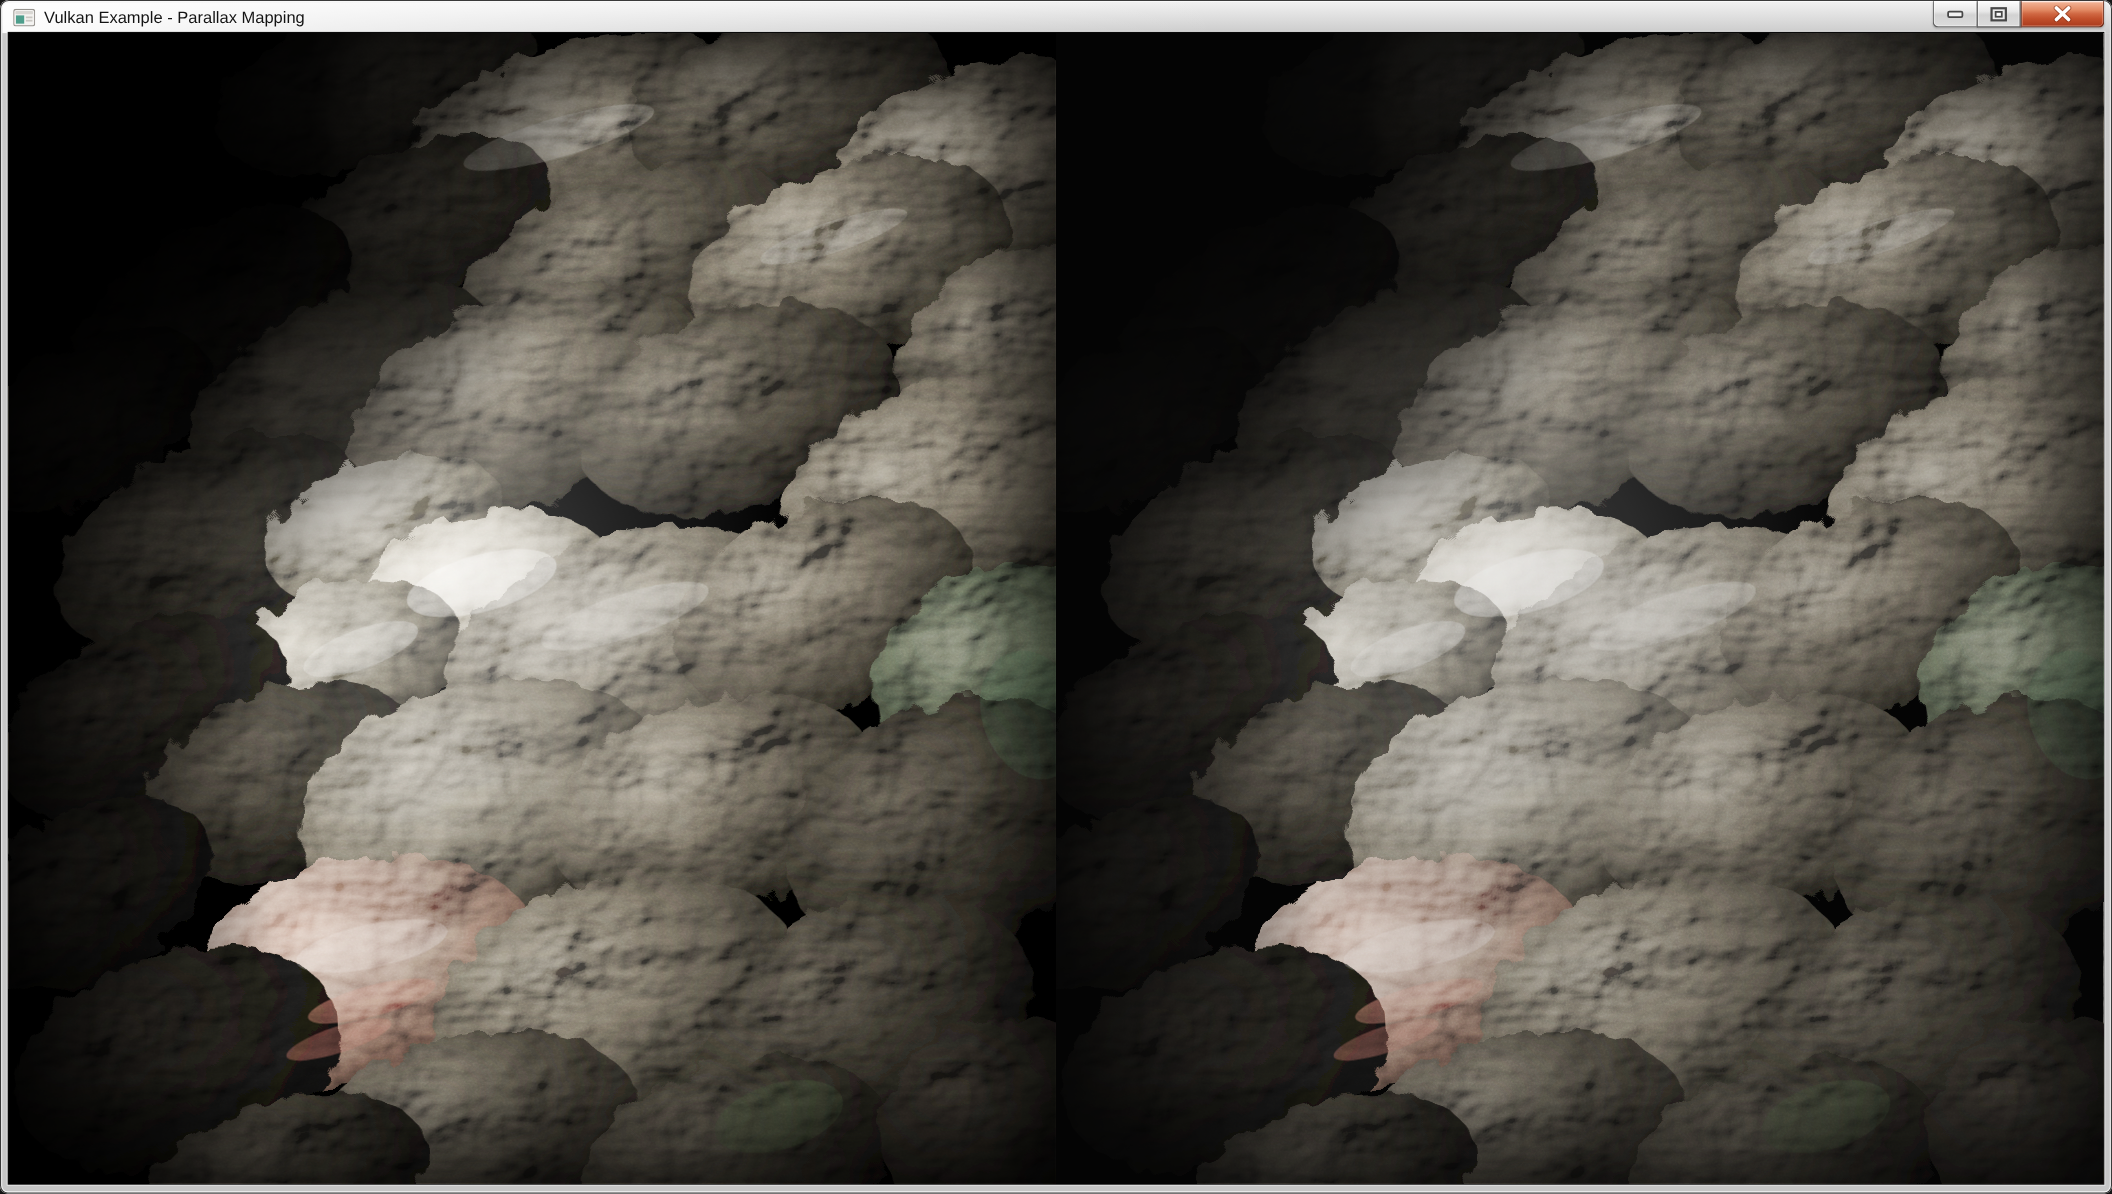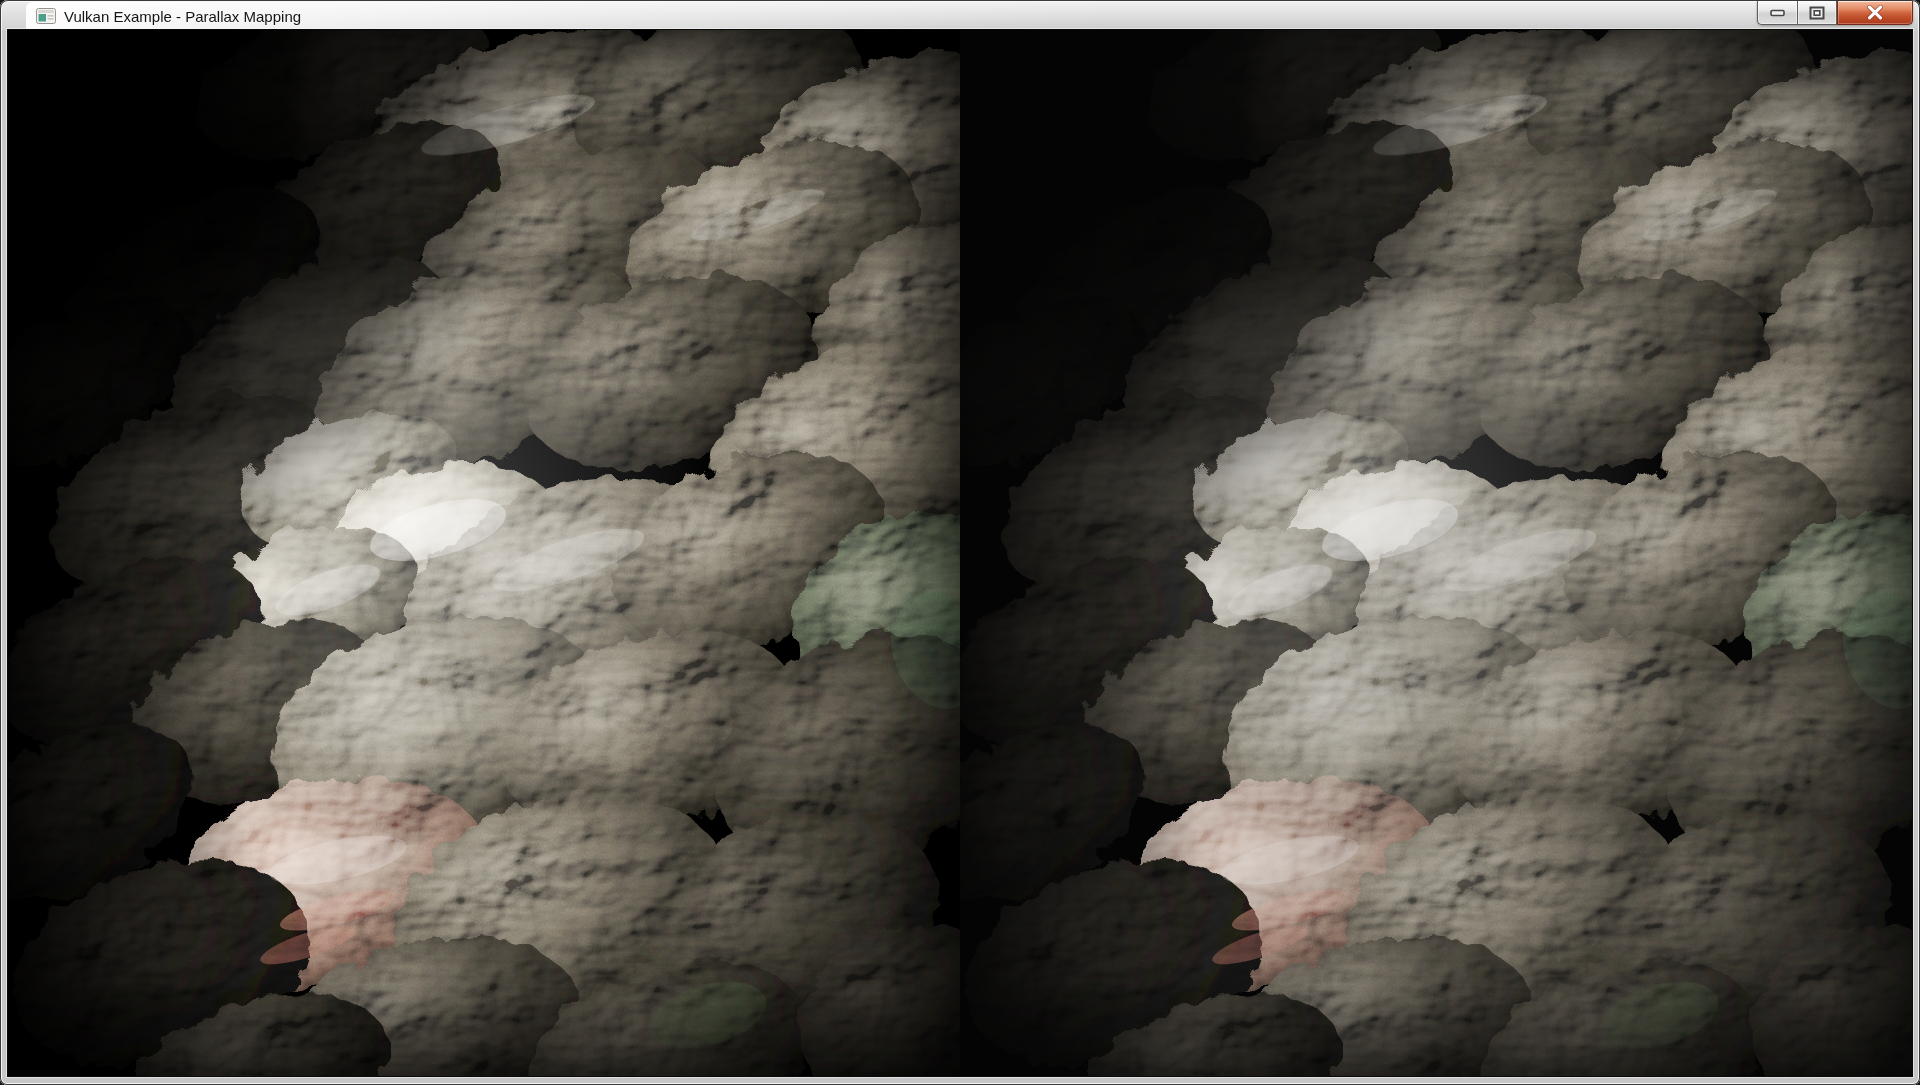--- a/index.html
+++ b/index.html
@@ -3,21 +3,21 @@
 <meta charset="utf-8">
 <style>
   html,body{margin:0;padding:0;width:1920px;height:1085px;overflow:hidden;background:#161616;
             font-family:"Liberation Sans",sans-serif;}
   .window{position:absolute;inset:0;border-radius:8px 8px 7px 7px;overflow:hidden;
           background:linear-gradient(180deg,#ededed,#d2d2d2 30px,#c9c9c9 31px,#c6c6c6);
           box-shadow:inset 0 0 0 1px #3a3a3a, inset 0 0 0 2px rgba(252,252,252,.85);}
   .titlebar{position:absolute;top:2px;left:2px;right:2px;height:28px;display:flex;align-items:center;
           padding-left:10px;border-radius:6px 6px 0 0;
           background:linear-gradient(105deg,rgba(255,255,255,.95),rgba(255,255,255,.25) 40%,rgba(255,255,255,0) 58%),
-                     linear-gradient(180deg,#f0f0f0,#dcdcdc 55%,#cbcbcb);margin-left:24px;}
+                     linear-gradient(180deg,#f0f0f0,#dcdcdc 55%,#cbcbcb);}
   .app-icon{width:20px;height:16px;margin-right:8px;flex:0 0 auto;}
   .title{font-size:15px;color:#141414;text-shadow:0 1px 0 rgba(255,255,255,.65);white-space:nowrap;}
   .controls{position:absolute;top:1px;right:7px;height:24px;display:flex;
           filter:drop-shadow(0 1px 1px rgba(0,0,0,.3));}
   .wbtn{box-sizing:border-box;height:24px;display:flex;align-items:center;justify-content:center;
           border:1px solid #5f5f5f;border-top:0;cursor:default;
           background:linear-gradient(180deg,#fcfcfc,#e8e8e8 40%,#d2d2d2 55%,#dcdcdc);
           box-shadow:inset 0 1px 0 rgba(255,255,255,.9), inset 0 0 0 1px rgba(255,255,255,.45);}
   .wbtn.min{width:40px;border-radius:0 0 0 5px;border-right-width:0;}
   .wbtn.max{width:40px;}

